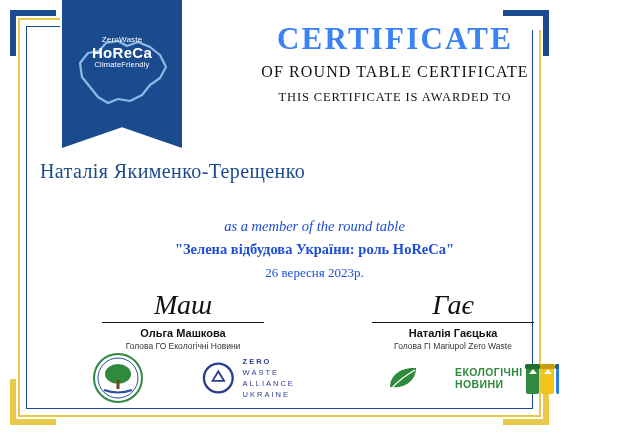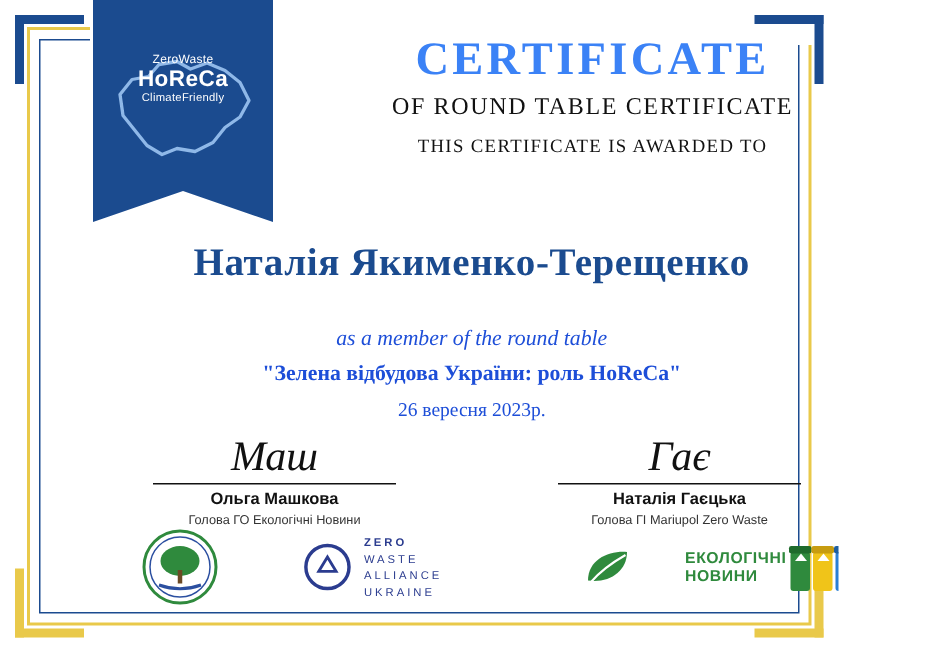--- a/index.html
+++ b/index.html
@@ -133,23 +133,22 @@
     letter-spacing: .9px;
     color: #111111;
   }
 
   
   .recipient {
     position: absolute;
     left: 40px;
     top: 160px;
     width: 549px;
-    text-align: center;
-    font-size: 26px;
-    font-weight: bold;
+    font-size: 20px;
+    font-weight: normal;
     color: #1b4b8f;
     letter-spacing: .4px;
   }
 
   
   .body-block {
     position: absolute;
     left: 40px;
     top: 218px;
     width: 549px;
@@ -212,21 +211,20 @@
     left: 52px;
     top: 352px;
     width: 530px;
     height: 56px;
   }
   .partner {
     position: absolute;
     height: 52px;
     display: flex;
     align-items: center;
-    justify-content: center;
   }
   .p1 { left: 16px;  width: 104px; }
   .p2 { left: 150px; width: 140px; }
   .p3 { left: 334px; width: 140px; gap: 28px; }
   .p4 { left: 470px; width: 58px;  }
   .pal-text {
     font-family: "Liberation Sans", sans-serif;
     font-size: 7.5px;
     letter-spacing: 2px;
     color: #2b3c8f;

